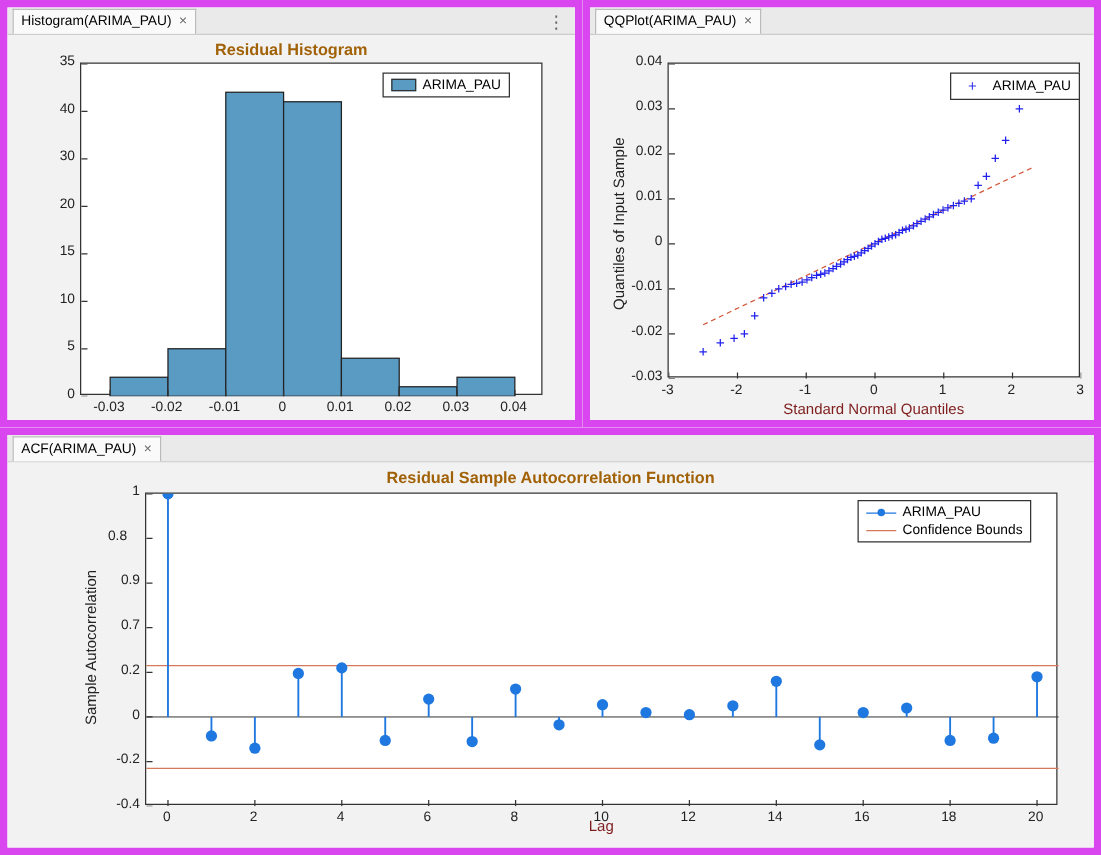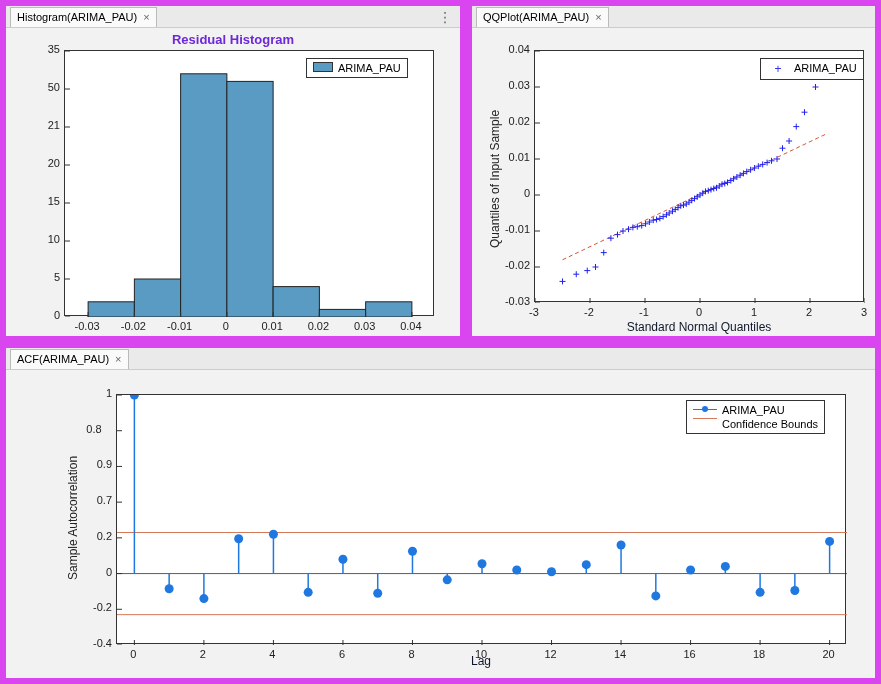--- a/index.html
+++ b/index.html
@@ -61,21 +61,21 @@
   }
   .plot-area {
     flex: 1;
     background: #f2f2f2;
     position: relative;
   }
   .plot-title {
     text-align: center;
     font-weight: bold;
     font-size: 13px;
-    color: #6d28d9;
+    color: #a16207;
     position: absolute;
   }
   .axes-box {
     position: absolute;
     background: #fff;
     border: 1px solid #333;
   }
   .ytick, .xtick {
     position: absolute;
     font-size: 11px;
@@ -87,36 +87,36 @@
     position: absolute;
     font-size: 12px;
     color: #222;
     transform: rotate(-90deg);
     transform-origin: left top;
     white-space: nowrap;
   }
   .xlabel {
     position: absolute;
     font-size: 12px;
-    color: #0f172a;
+    color: #7f1d1d;
     text-align: center;
     white-space: nowrap;
     transform: translateX(-50%);
   }
   .legend {
     position: absolute;
     background: #fff;
     border: 1px solid #333;
     font-size: 11px;
     padding: 3px 6px;
     display: flex;
     flex-direction: column;
     gap: 2px;
   }
-  .legend-row { display: flex; align-items: flex-start; gap: 5px; white-space: nowrap; }
+  .legend-row { display: flex; align-items: center; gap: 5px; white-space: nowrap; }
   .legend-swatch-box { width: 20px; height: 10px; border: 1px solid #333; }
   .legend-swatch-line { width: 24px; height: 0; position: relative; }
   .legend-swatch-line::before { content:''; position:absolute; left:0; right:0; top:0; border-top:1px solid var(--c,#333); }
   .legend-swatch-dot { width: 24px; height: 10px; position: relative; }
   .legend-swatch-dot::before { content:''; position:absolute; left:0; right:0; top:5px; border-top:1.5px solid #1f77e0; }
   .legend-swatch-dot::after { content:''; position:absolute; left:9px; top:2px; width:6px; height:6px; border-radius:50%; background:#1f77e0; }
   .legend-swatch-cross { color: #3333ee; font-size: 12px; width: 22px; text-align:center; }
   svg { position: absolute; left: 0; top: 0; }
 </style>
 </head>
@@ -165,22 +165,22 @@
         <div class="legend-row">
           <span class="legend-swatch-box" style="background:#5a9bc4;"></span>
           <span>ARIMA_PAU</span>
         </div>
       </div>
     <div class="ytick" style="left:16px; top:281px; width:38px;">0</div>
         <div class="ytick" style="left:16px; top:243px; width:38px;">5</div>
         <div class="ytick" style="left:16px; top:205px; width:38px;">10</div>
         <div class="ytick" style="left:16px; top:167px; width:38px;">15</div>
         <div class="ytick" style="left:16px; top:129px; width:38px;">20</div>
-        <div class="ytick" style="left:16px; top:91px; width:38px;">21</div>
-        <div class="ytick" style="left:16px; top:53px; width:38px;">50</div>
+        <div class="ytick" style="left:16px; top:91px; width:38px;">30</div>
+        <div class="ytick" style="left:16px; top:53px; width:38px;">40</div>
         <div class="ytick" style="left:16px; top:15px; width:38px;">35</div>
         <div class="xtick" style="left:81.12500000000003px; top:292px;">-0.03</div>
         <div class="xtick" style="left:127.37500000000001px; top:292px;">-0.02</div>
         <div class="xtick" style="left:173.625px; top:292px;">-0.01</div>
         <div class="xtick" style="left:219.87500000000003px; top:292px;">0</div>
         <div class="xtick" style="left:266.125px; top:292px;">0.01</div>
         <div class="xtick" style="left:312.375px; top:292px;">0.02</div>
         <div class="xtick" style="left:358.625px; top:292px;">0.03</div>
         <div class="xtick" style="left:404.87500000000006px; top:292px;">0.04</div>
       </div>
@@ -359,20 +359,21 @@
   </div>
 
   <div class="panel panel-full">
     <div class="tabbar">
       <div class="tab">
         <span>ACF(ARIMA_PAU)</span>
         <span class="tab-close">×</span>
       </div>
     </div>
     <div class="plot-area">
+      <div class="plot-title" style="left:0; right:0; top:4px;">Residual Sample Autocorrelation Function</div>
       <div id="acf-axes" class="axes-box" style="left:110px; top:24px; width:730px; height:250px;">
           <svg width="730" height="250">
             <line x1="0" y1="178.57142857142856" x2="730" y2="178.57142857142856" stroke="#333" stroke-width="0.8"></line>
             <line x1="0" y1="137.5" x2="730" y2="137.5" stroke="#d47a5a" stroke-width="1"></line>
             <line x1="0" y1="219.64285714285714" x2="730" y2="219.64285714285714" stroke="#d47a5a" stroke-width="1"></line>
             <line x1="17.38095238095238" y1="178.57142857142856" x2="17.38095238095238" y2="0" stroke="#1f77e0" stroke-width="1.5"></line>
             <circle cx="17.38095238095238" cy="0" r="4.5" fill="#1f77e0"></circle>
             <line x1="52.14285714285714" y1="178.57142857142856" x2="52.14285714285714" y2="193.75" stroke="#1f77e0" stroke-width="1.5"></line>
             <circle cx="52.14285714285714" cy="193.75" r="4.5" fill="#1f77e0"></circle>
             <line x1="86.9047619047619" y1="178.57142857142856" x2="86.9047619047619" y2="203.57142857142856" stroke="#1f77e0" stroke-width="1.5"></line>

